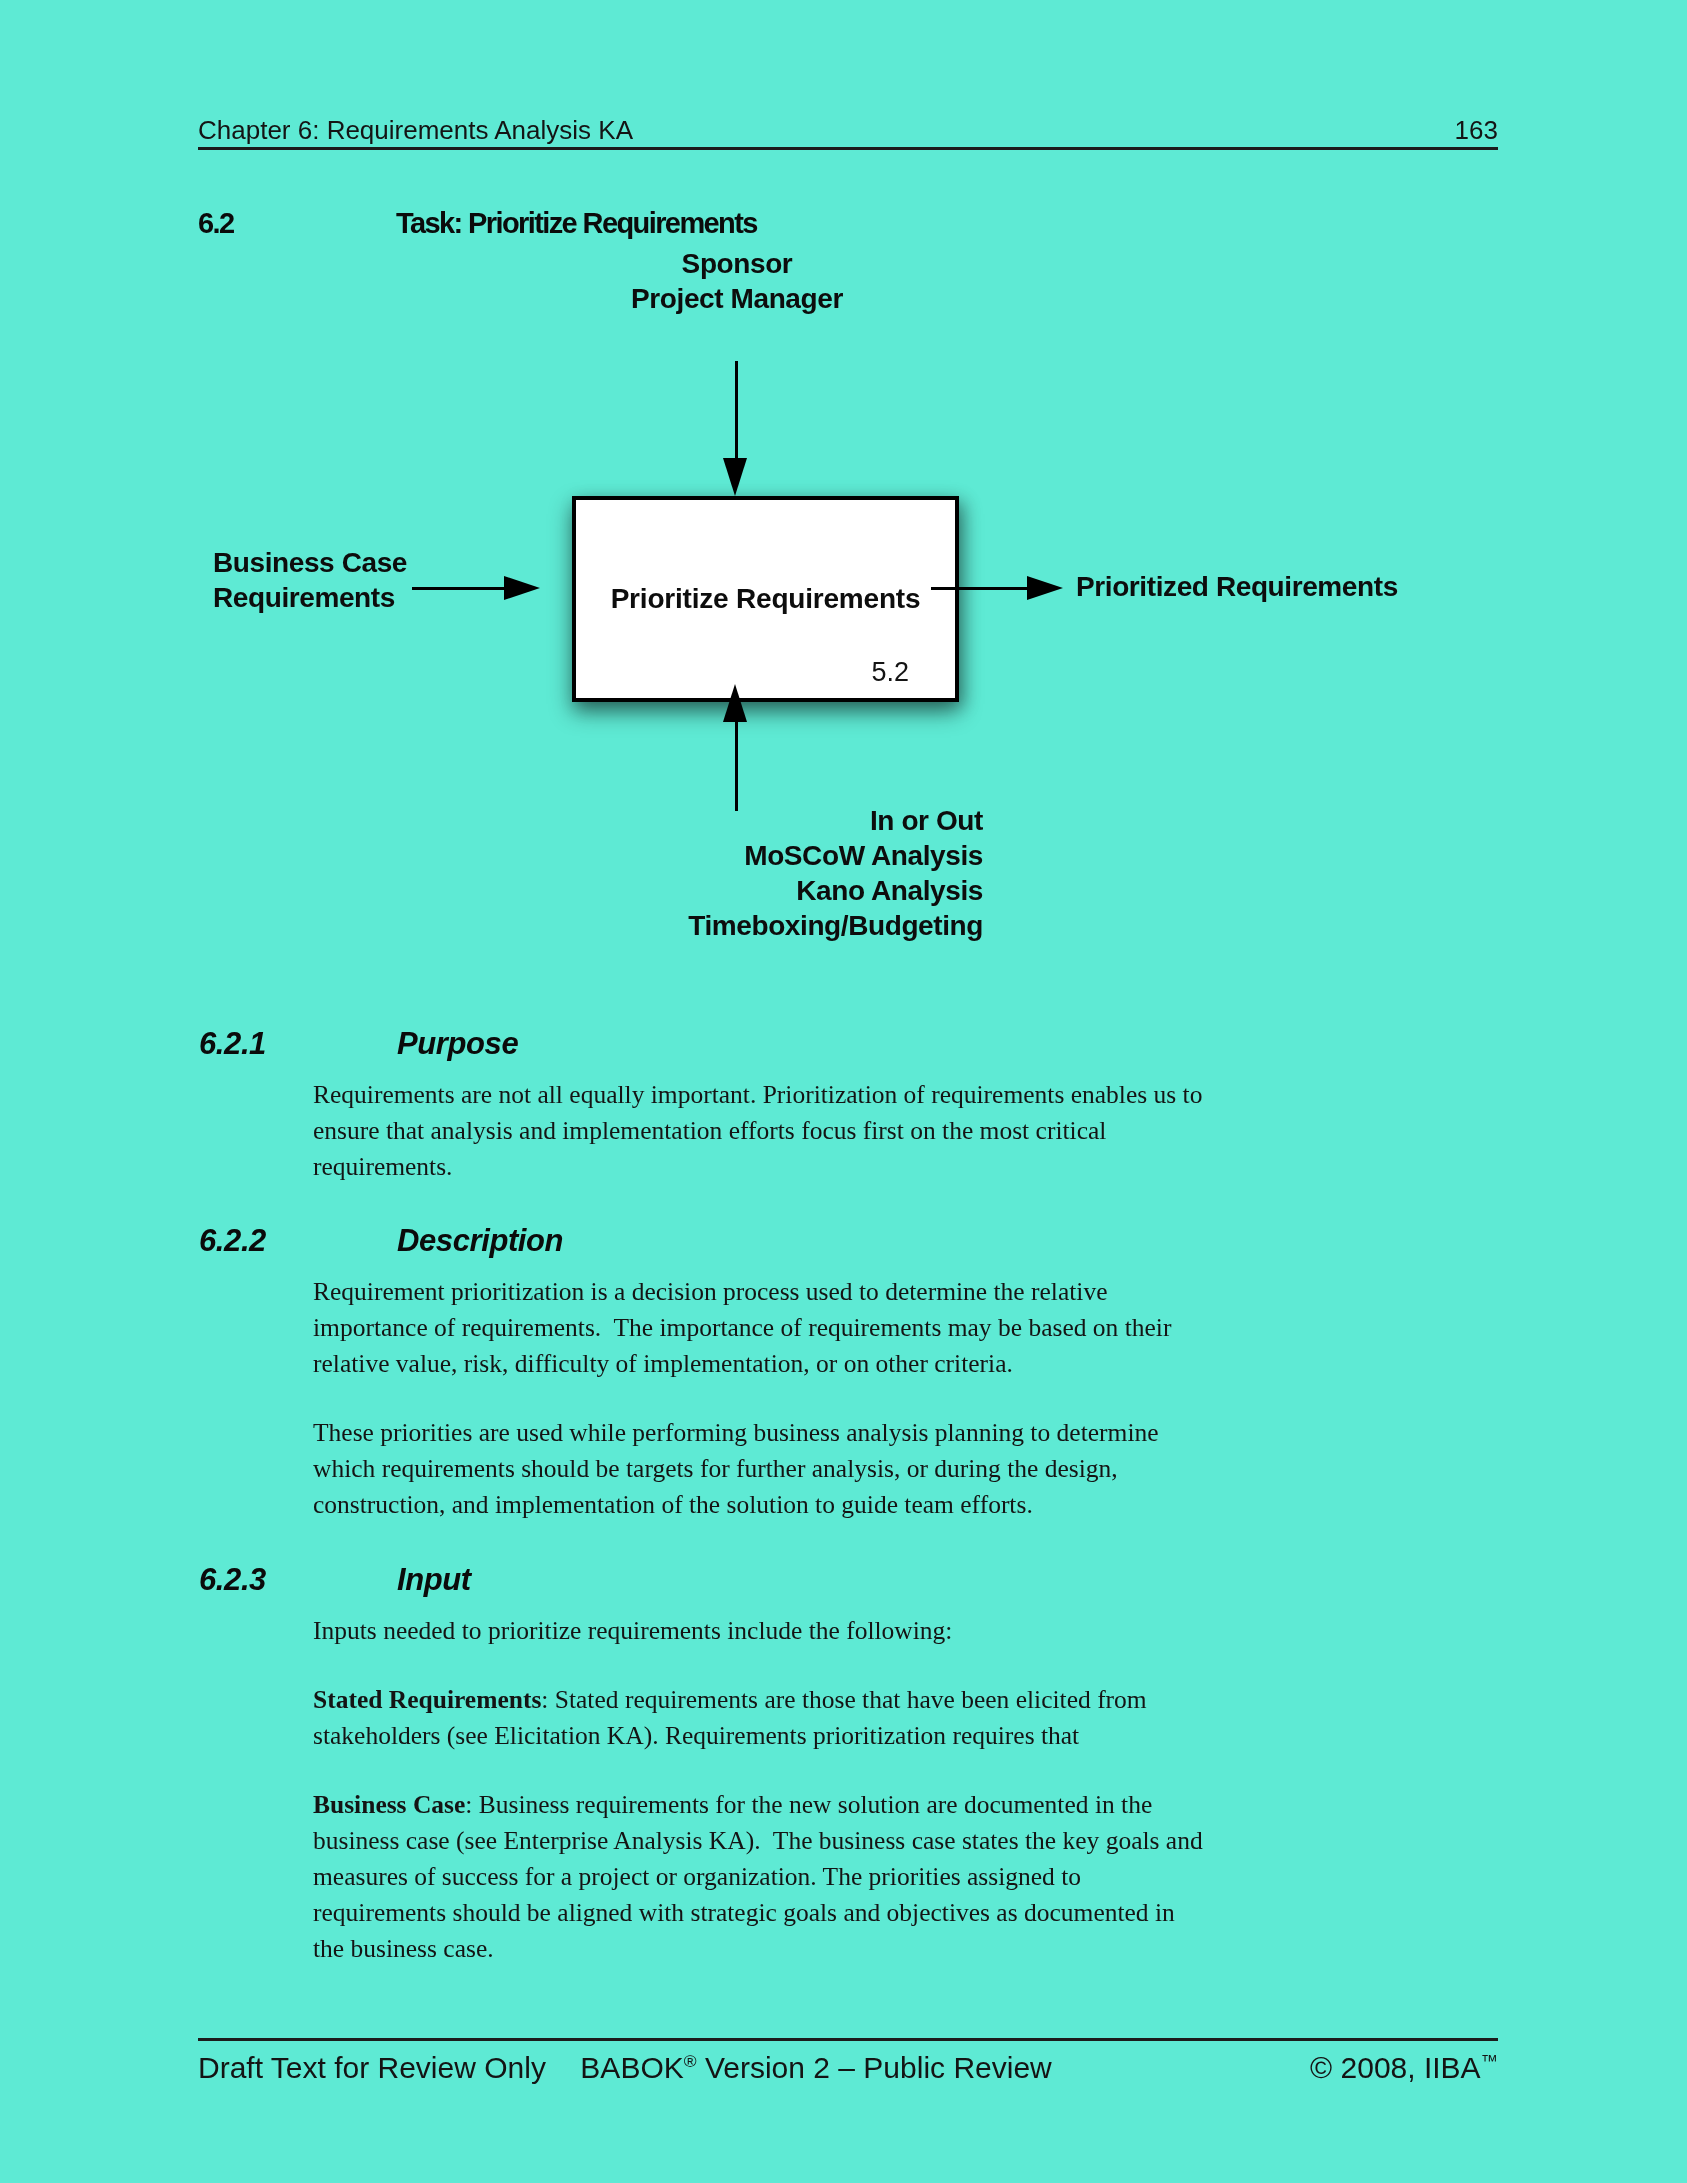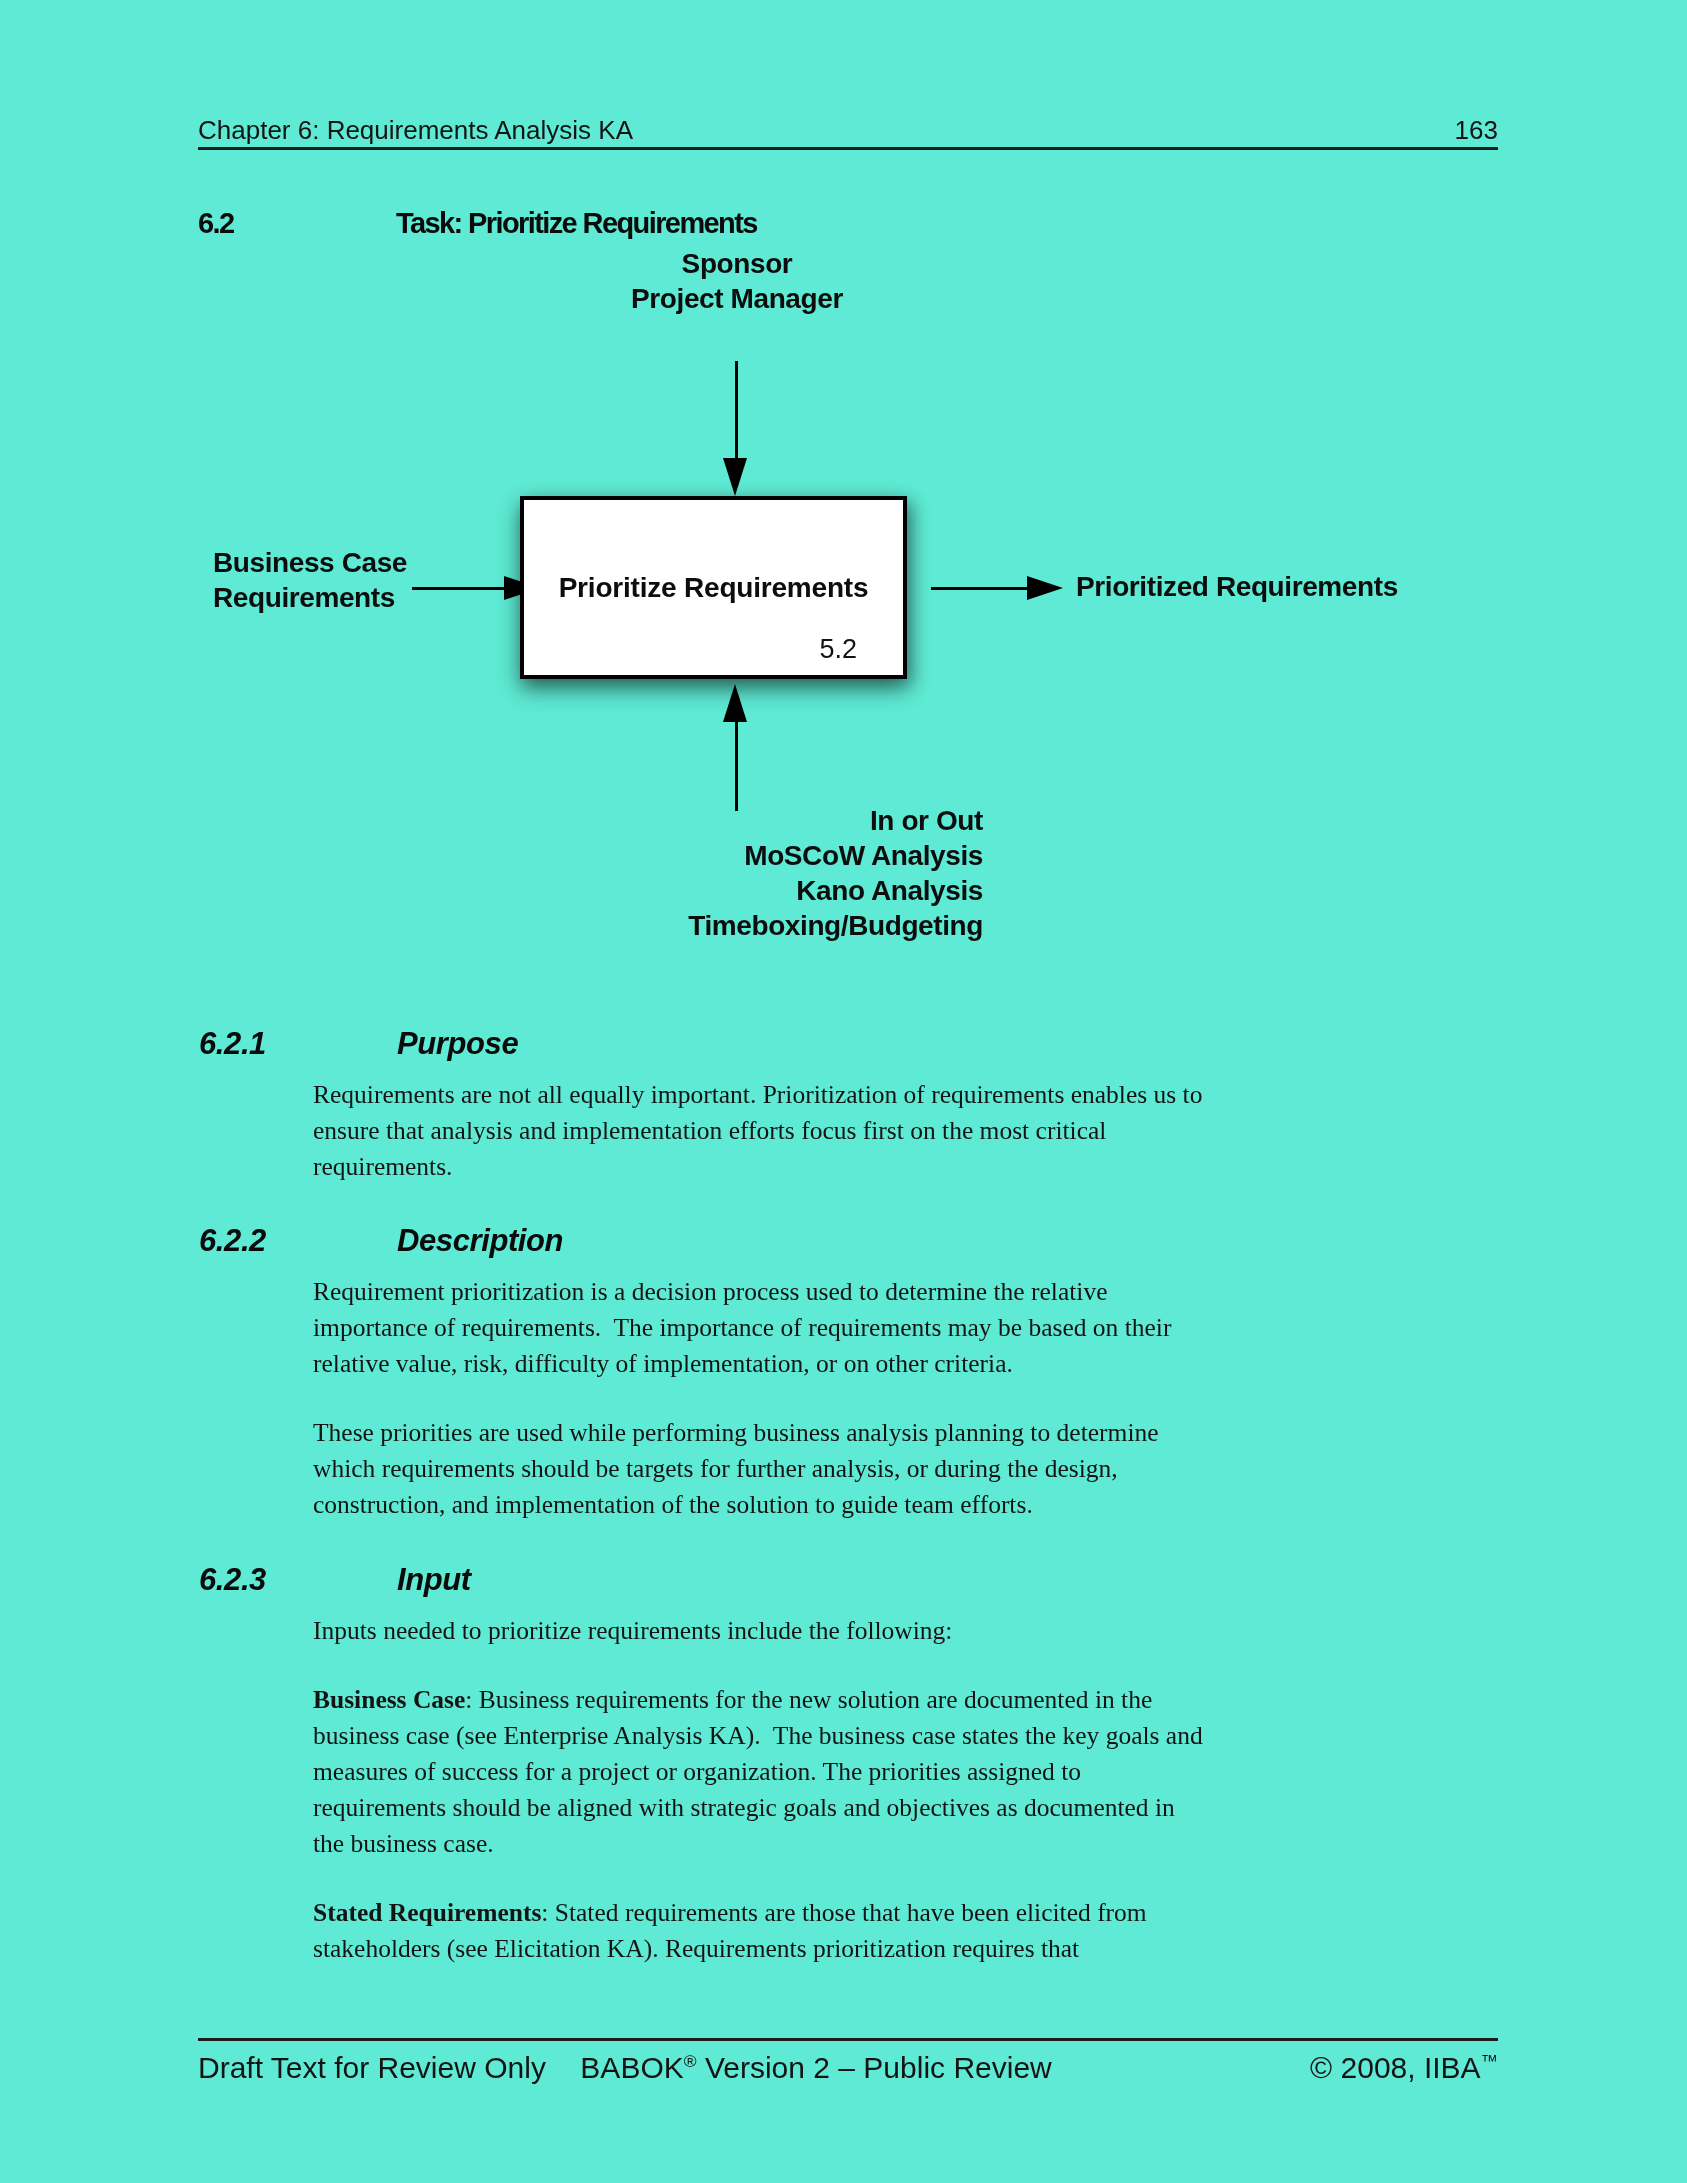--- a/index.html
+++ b/index.html
@@ -30,21 +30,21 @@
   .v-bottom{left:735px;top:720px;height:91px;}
   .h-in{left:412px;top:587px;width:97px;}
   .h-out{left:931px;top:587px;width:99px;}
 
   .ahead{position:absolute;width:0;height:0;}
   .head-down{left:723px;top:458px;border-left:12.4px solid transparent;border-right:12.4px solid transparent;border-top:38px solid #000;}
   .head-up{left:723px;top:684px;border-left:12.4px solid transparent;border-right:12.4px solid transparent;border-bottom:38px solid #000;}
   .head-right-in{left:504px;top:576px;border-top:12.4px solid transparent;border-bottom:12.4px solid transparent;border-left:36px solid #000;}
   .head-right-out{left:1027px;top:576px;border-top:12.4px solid transparent;border-bottom:12.4px solid transparent;border-left:36px solid #000;}
 
-  .pbox{position:absolute;left:520px;top:496px;width:387px;height:183px;background:#ffffff;
+  .pbox{position:absolute;left:572px;top:496px;width:387px;height:206px;background:#ffffff;
         border:4.1px solid #000;box-sizing:border-box;display:flex;align-items:center;justify-content:center;
         box-shadow:0 10px 21.4px rgba(0,0,0,0.45), 5px 5px 15px rgba(0,0,0,0.25);}
   .pbox-title{font-weight:bold;font-size:28px;letter-spacing:-0.2px;color:#0d0d0d;}
   .pbox-num{position:absolute;right:46px;bottom:10px;font-size:27px;font-weight:normal;color:#141414;}
 
   
   .section{position:absolute;left:199px;width:1351px;}
   .sec1{top:1024px;} .sec2{top:1221px;} .sec3{top:1560px;}
   .sec-head{display:flex;font-weight:bold;font-style:italic;font-size:31px;letter-spacing:-0.4px;
             line-height:40px;color:#0b0b0b;}
@@ -141,27 +141,27 @@
 construction, and implementation of the solution to guide team efforts.</span></p>
         </div>
       </section>
       <section class="section sec3">
         <div class="sec-head">
           <span class="sec-num">6.2.3</span>
           <span>Input</span>
         </div>
         <div class="sec-body">
           <p class="para"><span>Inputs needed to prioritize requirements include the following:</span></p>
+          <p class="para"><b>Stated Requirements</b><span>: Stated requirements are those that have been elicited from
+stakeholders (see Elicitation KA). Requirements prioritization requires that</span></p>
           <p class="para"><b>Business Case</b><span>: Business requirements for the new solution are documented in the
 business case (see Enterprise Analysis KA).  The business case states the key goals and
 measures of success for a project or organization. The priorities assigned to
 requirements should be aligned with strategic goals and objectives as documented in
 the business case.</span></p>
-          <p class="para"><b>Stated Requirements</b><span>: Stated requirements are those that have been elicited from
-stakeholders (see Elicitation KA). Requirements prioritization requires that</span></p>
         </div>
       </section>
     </div>
 
   <div class="footer-rule"></div>
   <div class="footer-row">
     <span class="f-left">Draft Text for Review Only</span>
     <span class="f-center"><span>BABOK</span><sup>®</sup><span> Version 2 – Public Review</span></span>
     <span class="f-right"><span>© 2008, IIBA</span><sup>™</sup></span>
   </div>

